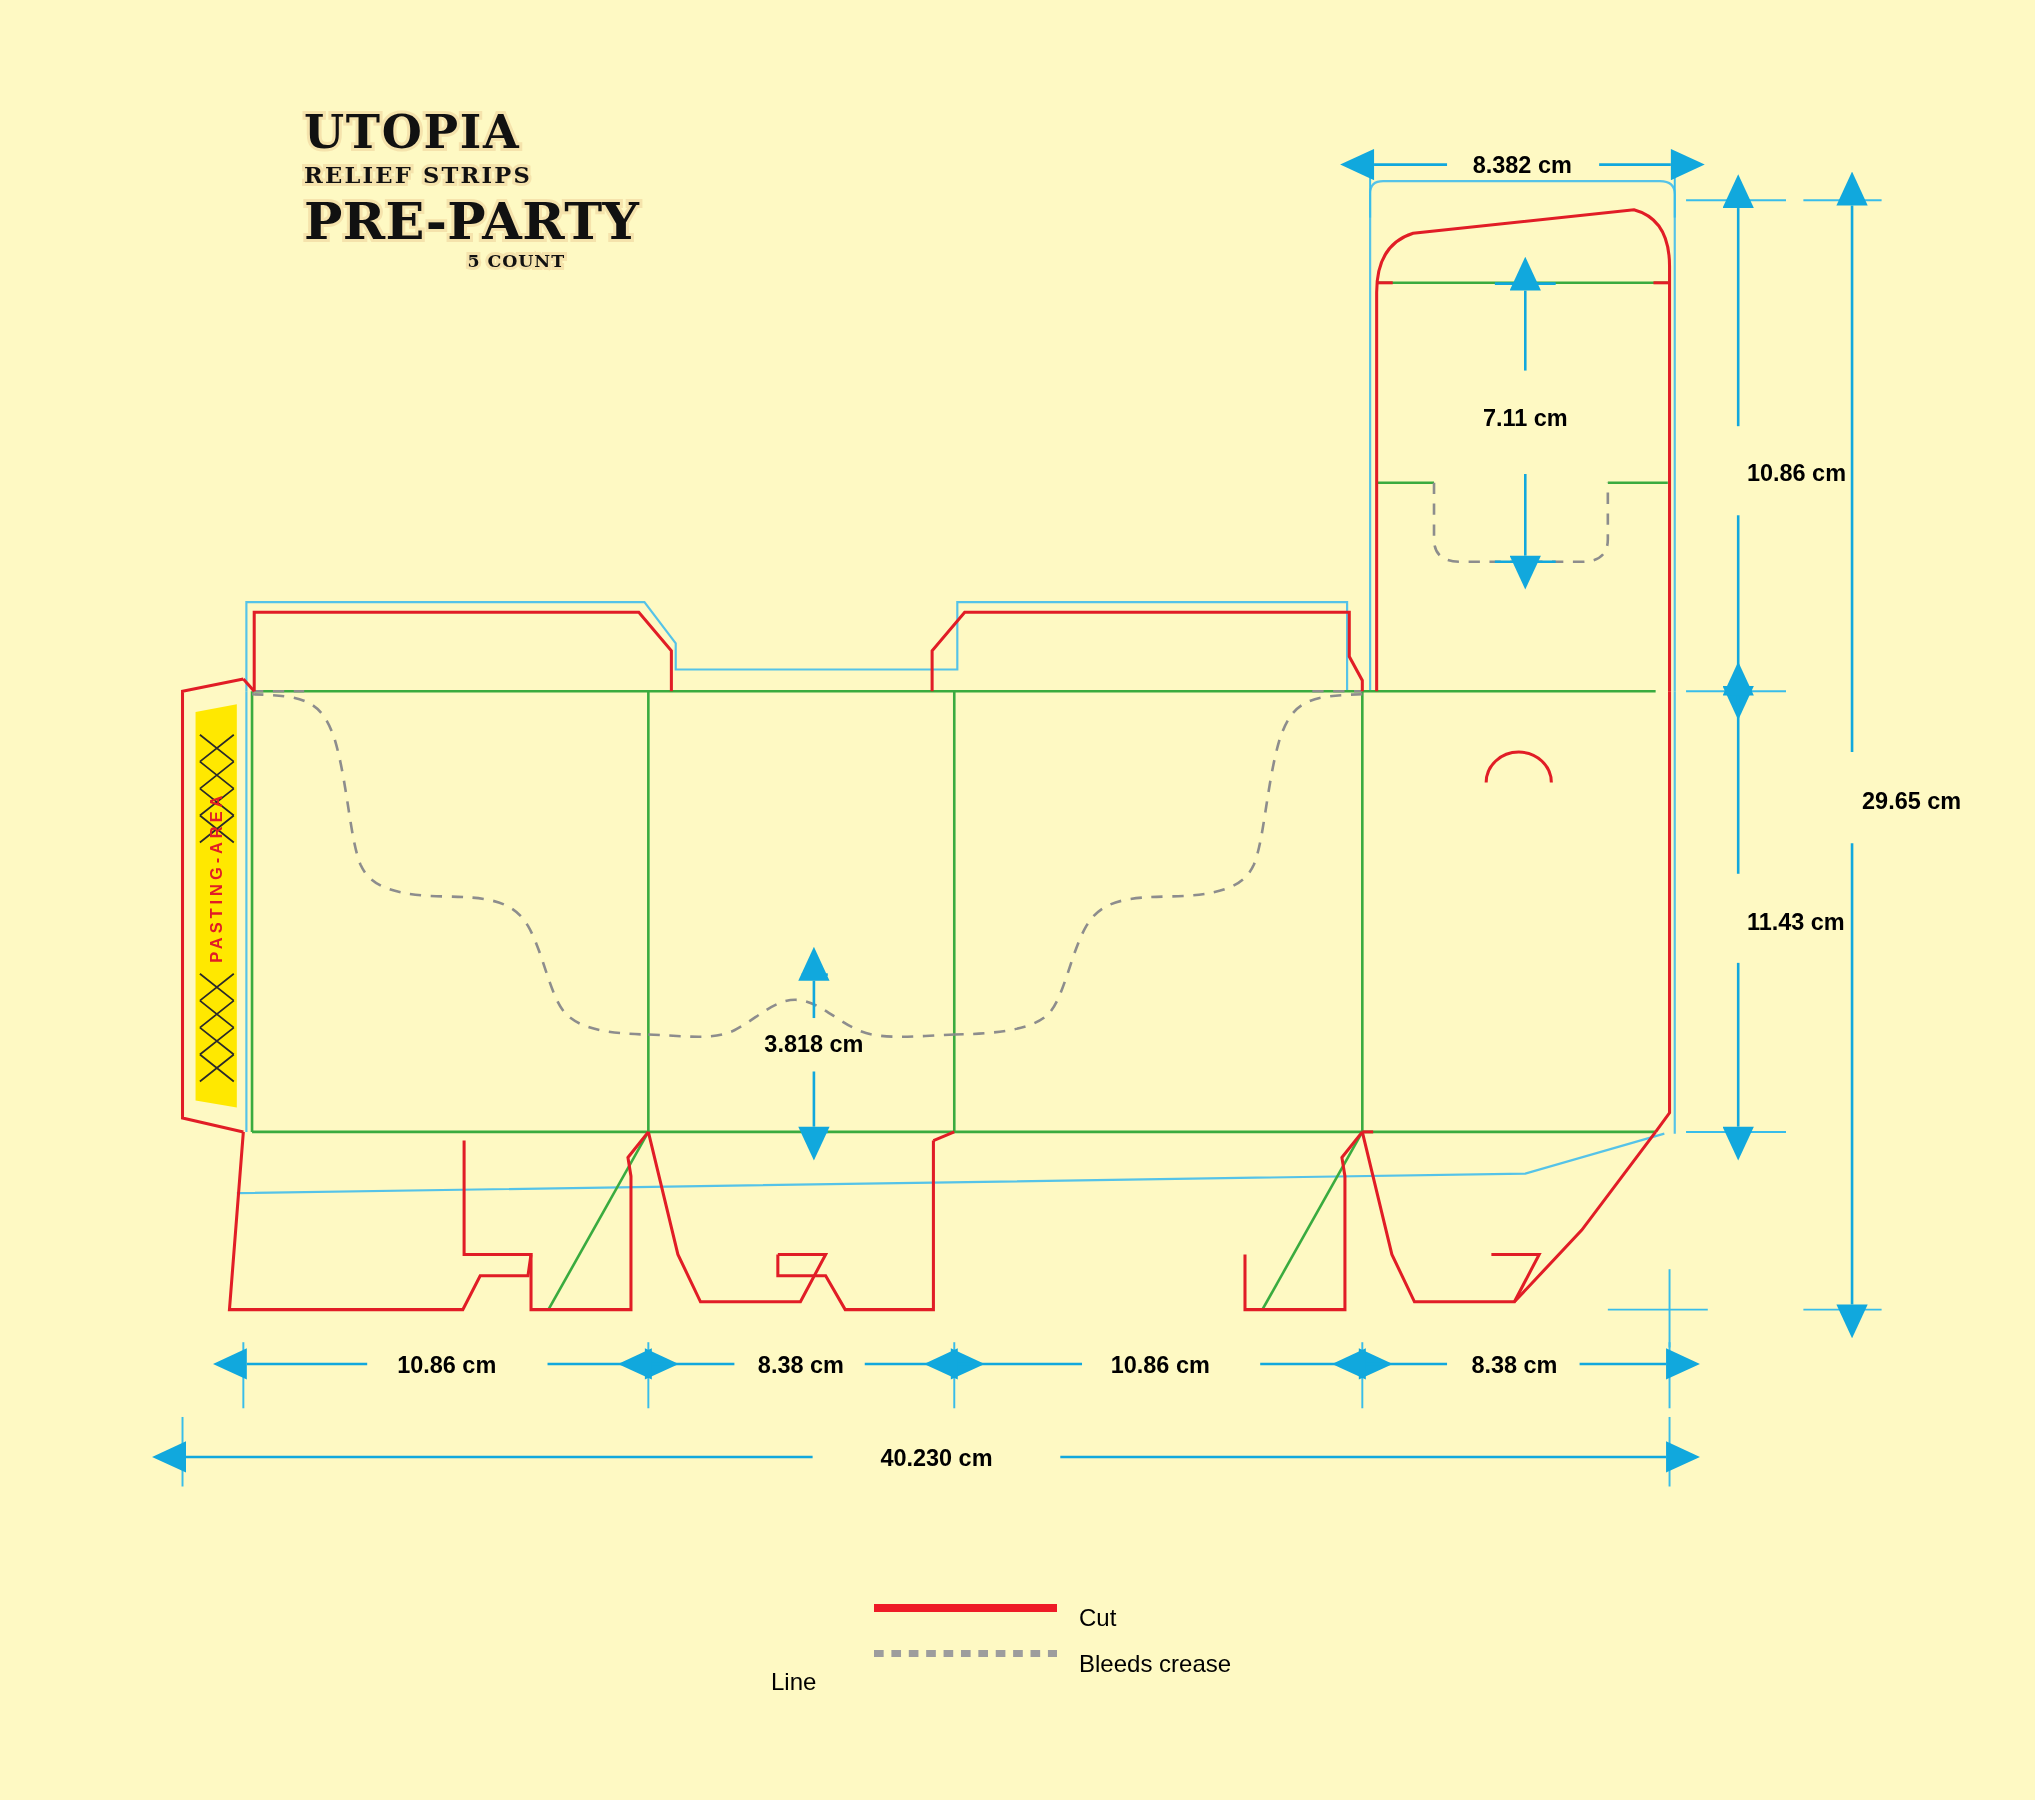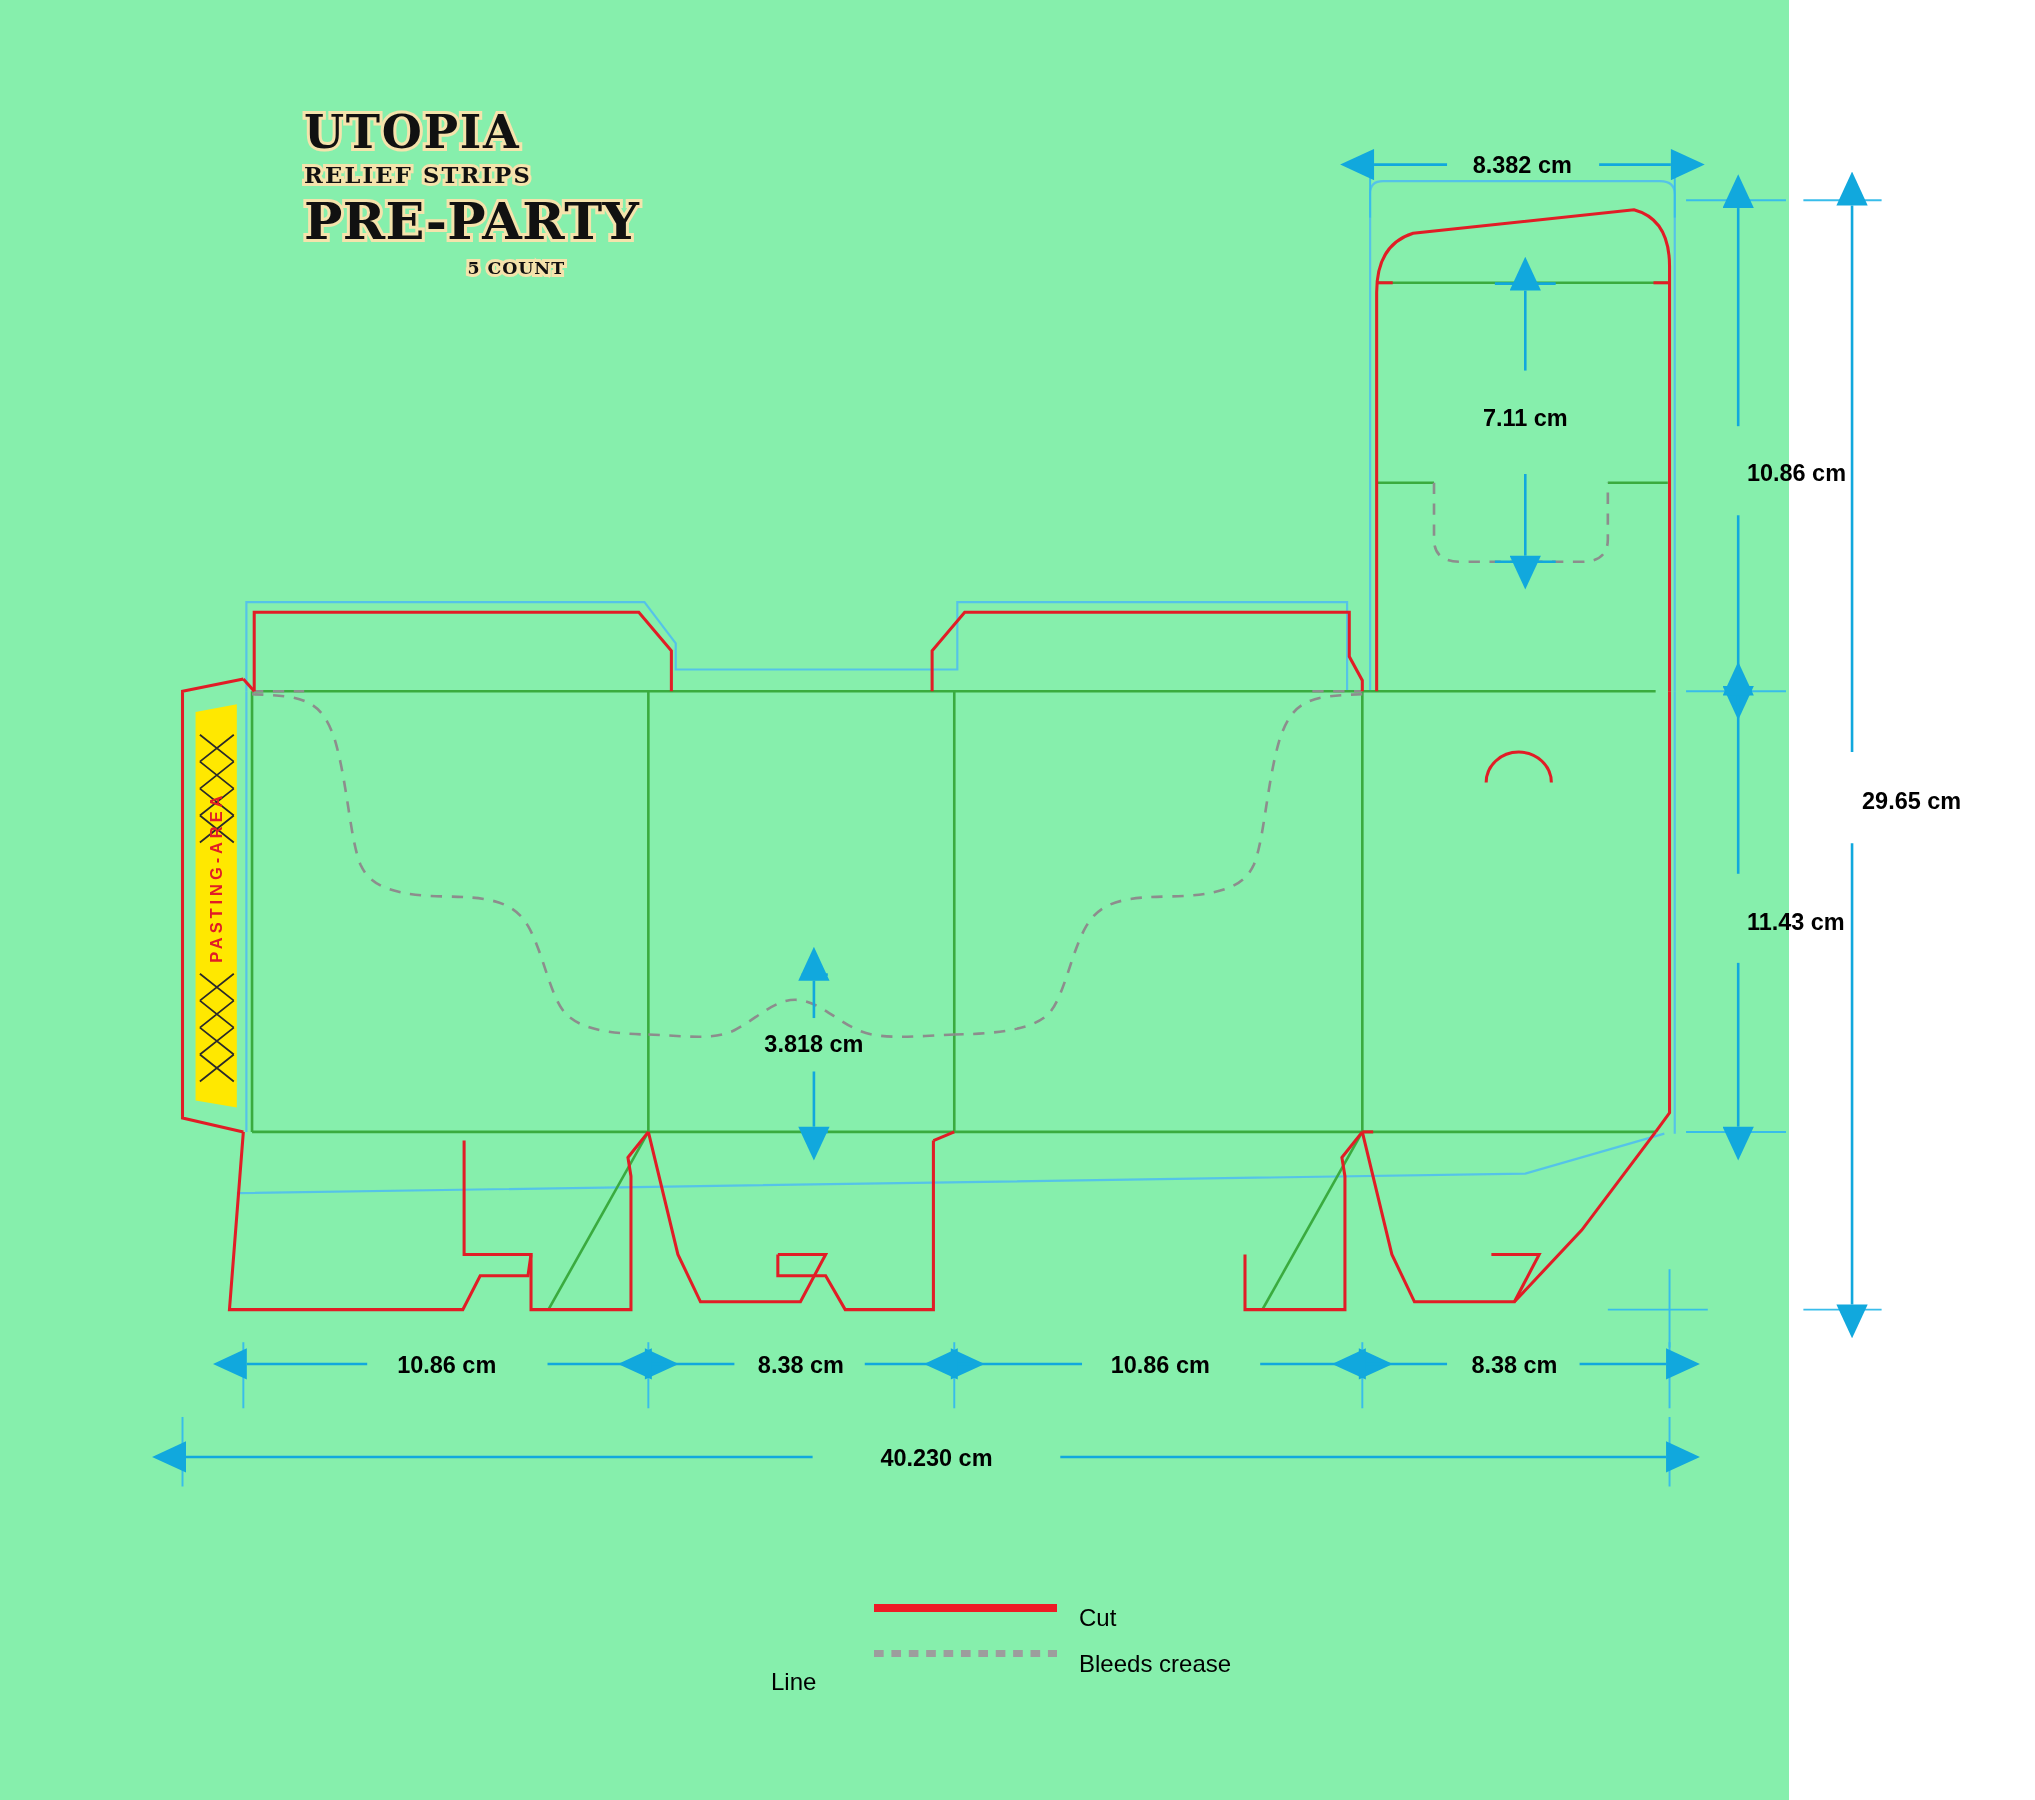--- a/index.html
+++ b/index.html
@@ -4,41 +4,41 @@
 <title>Sachet Display Box Dieline</title>
 <style>
   html,body{margin:0;padding:0;background:#ffffff;}
   body{
     width:2035px;height:1801px;
     font-family:"Liberation Sans", sans-serif;
     color:#000;
     overflow:hidden;
     position:relative;
   }
-  #stage{position:relative;width:1789px;height:1801px;background:#86efac;}
+  #stage{position:relative;width:2035px;height:1801px;background:#fef9c3;}
 
   
   .logo-block{
     position:absolute;left:304px;top:109px;width:278px;
   }
   .logo-line{
     display:block;
     font-family:"DejaVu Serif", serif;
     font-weight:bold;
     color:#111111;
     -webkit-text-stroke: 6px #f5e3ac;
     paint-order: stroke fill;
     letter-spacing:0.9px;
     line-height:1;
     white-space:nowrap;
   }
   .logo-utopia{font-size:46px;letter-spacing:1.7px;}
   .logo-relief{font-size:22.6px;letter-spacing:2.2px;margin-top:9px;}
   .logo-preparty{font-size:51px;letter-spacing:0.4px;margin-top:9.6px;}
-  .logo-count{font-size:17.4px;letter-spacing:0.9px;margin-top:13px;text-align:right;width:261px;}
+  .logo-count{font-size:17.4px;letter-spacing:0.9px;margin-top:6px;text-align:right;width:261px;}
 
   
   .title-block{position:absolute;left:292px;top:331px;}
   .title-line{
     font-family:"Liberation Sans", sans-serif;
     font-size:25px;font-weight:bold;color:#000;line-height:1.5;
     white-space:nowrap;
   }
 
   

